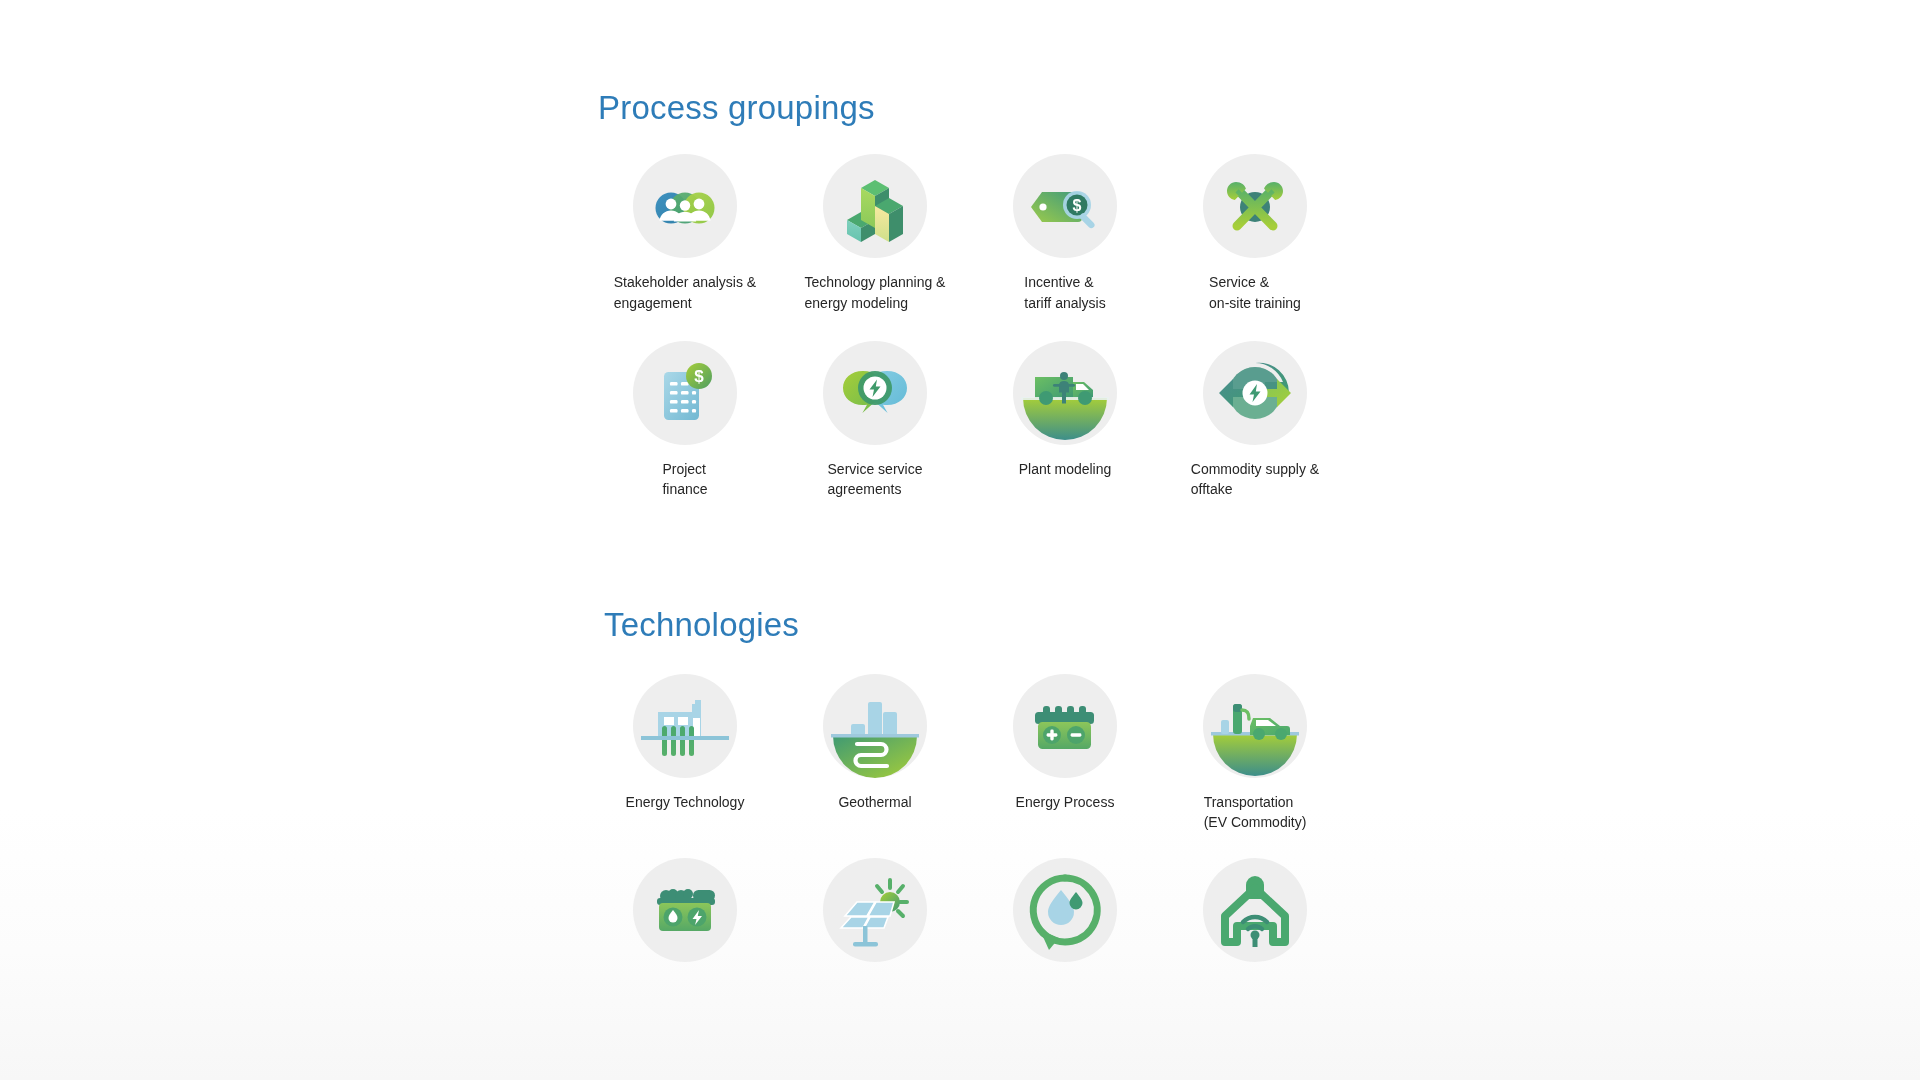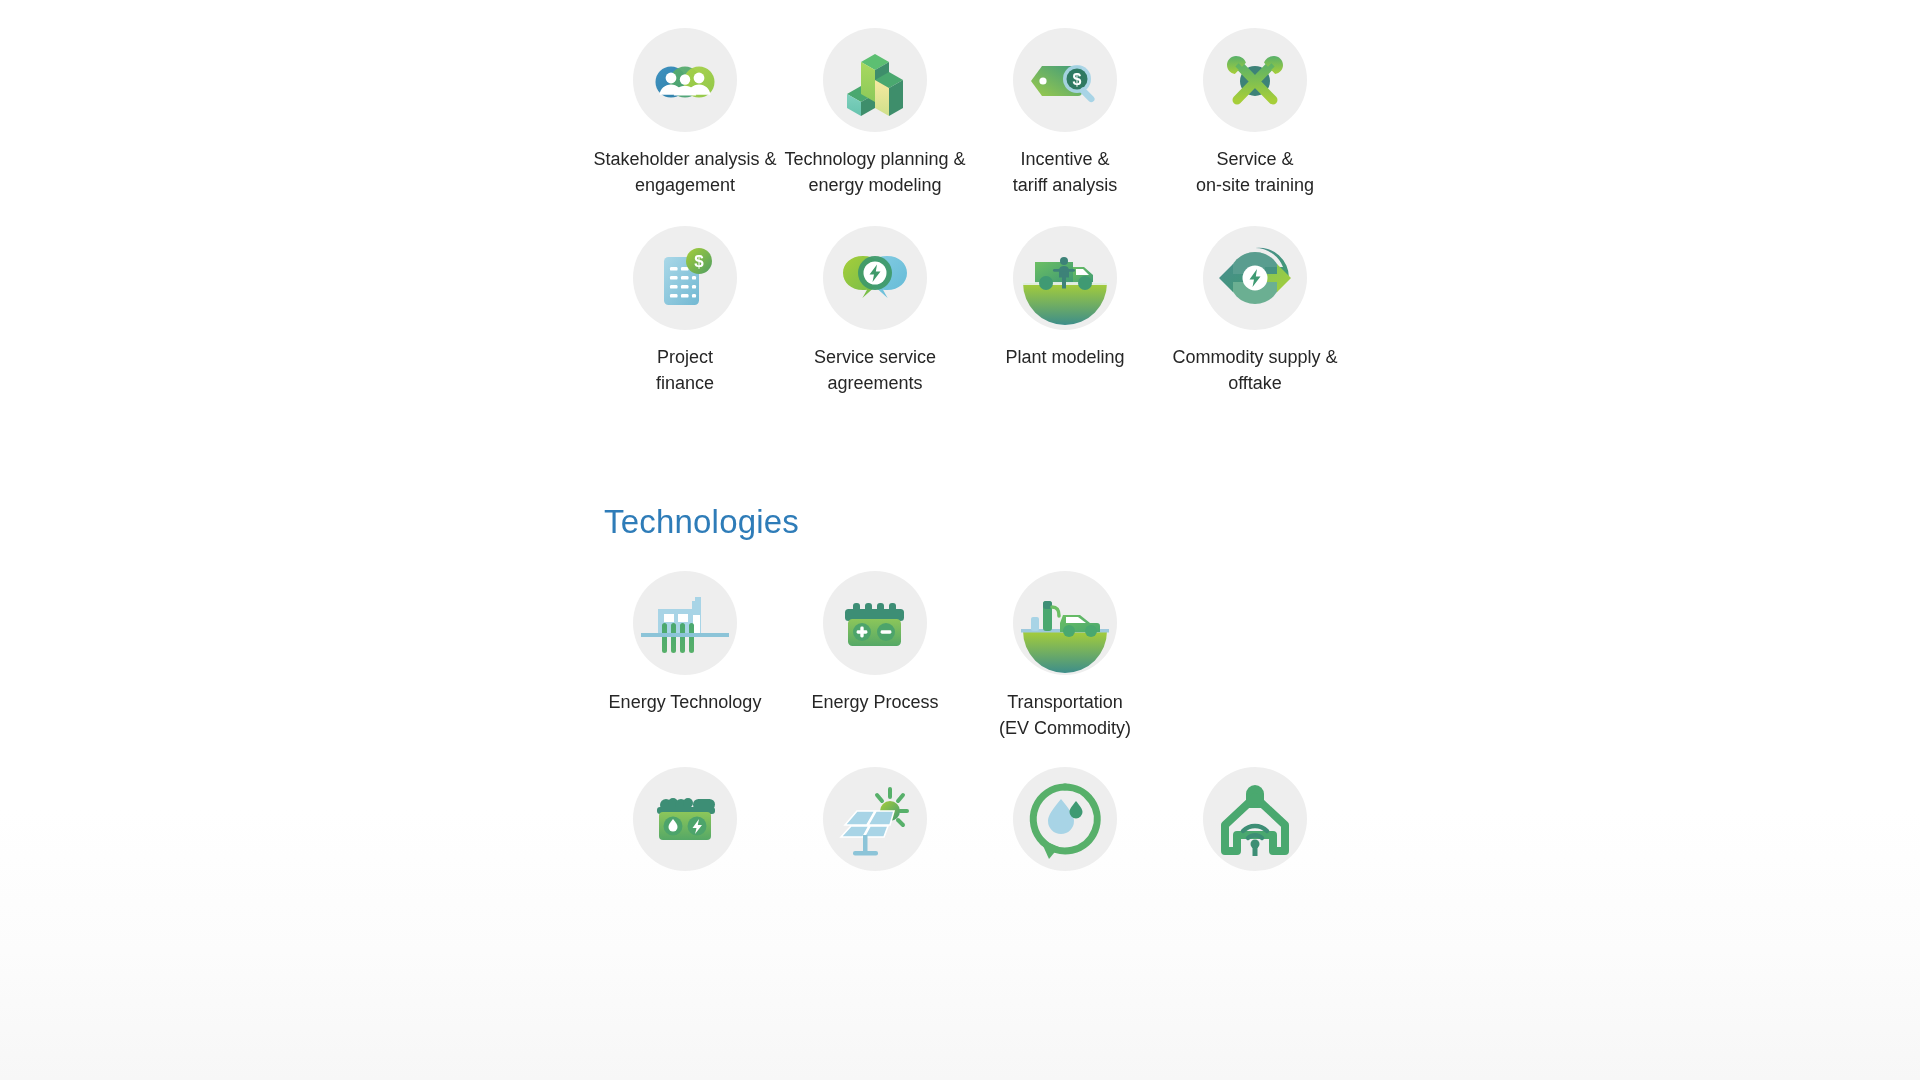--- a/index.html
+++ b/index.html
@@ -55,35 +55,35 @@
     background: #eeeeee;
     display: flex;
     align-items: center;
     justify-content: center;
     overflow: hidden;
     position: relative;
   }
   .icon-circle svg { width: 104px; height: 104px; display: block; }
   .cell-label {
     margin-top: 14px;
-    font-size: 18px;
+    font-size: 14px;
     line-height: 1.45;
     color: #262626;
-    text-align: center;
     white-space: pre-line;
     font-family: "Liberation Sans", sans-serif;
   }
 </style>
 </head>
 <body>
 
 <div class="page">
   <div class="content">
 
     <section class="section" id="section-process">
+      <h2 class="section-title">Process groupings</h2>
 
       <div class="grid" id="process-row-1">
 
         <div class="cell">
           <div class="icon-circle">
             <svg viewBox="0 0 104 104">
               <defs>
                 <linearGradient id="pg1a" x1="0" y1="0" x2="1" y2="1">
                   <stop offset="0" stop-color="#3f92c0"></stop>
                     <stop offset="1" stop-color="#2f7fa8"></stop>
@@ -356,20 +356,43 @@
                 <rect x="38" y="52" width="5" height="30" rx="2.5"></rect>
                 <rect x="47" y="52" width="5" height="30" rx="2.5"></rect>
                 <rect x="56" y="52" width="5" height="30" rx="2.5"></rect>
               </g>
               <rect x="8" y="62" width="88" height="4" fill="#8cc4d8"></rect>
             </svg>
           </div>
           <div class="cell-label">Energy Technology</div>
         </div>
 
+        <div class="cell">
+          <div class="icon-circle">
+            <svg viewBox="0 0 104 104">
+              <defs>
+                <linearGradient id="geodome" x1="0" y1="0" x2="1" y2="1">
+                  <stop offset="0" stop-color="#3f9a73"></stop>
+                    <stop offset="1" stop-color="#a6ce39"></stop>
+                </linearGradient>
+              </defs>
+              <g fill="#a8d4e6">
+                <rect x="28" y="50" width="14" height="16" rx="2"></rect>
+                <rect x="45" y="28" width="14" height="38" rx="2"></rect>
+                <rect x="60" y="38" width="14" height="28" rx="2"></rect>
+              </g>
+              <path d="M10 62h84a42 42 0 0 1-84 0z" fill="url(#geodome)"></path>
+              <rect x="8" y="60" width="88" height="3.5" fill="#9ec9dd"></rect>
+              <g fill="none" stroke="#ffffff" stroke-width="4.2" stroke-linecap="round">
+                <path d="M34 70h24a5.5 5.5 0 0 1 0 11H38a5.5 5.5 0 0 0 0 11h26"></path>
+              </g>
+            </svg>
+          </div>
+          <div class="cell-label">Geothermal</div>
+        </div>
 
         <div class="cell">
           <div class="icon-circle">
             <svg viewBox="0 0 104 104">
               <defs>
                 <linearGradient id="batg" x1="0" y1="0" x2="0" y2="1">
                   <stop offset="0" stop-color="#8cc65a"></stop>
                     <stop offset="1" stop-color="#55a866"></stop>
                 </linearGradient>
               </defs>

